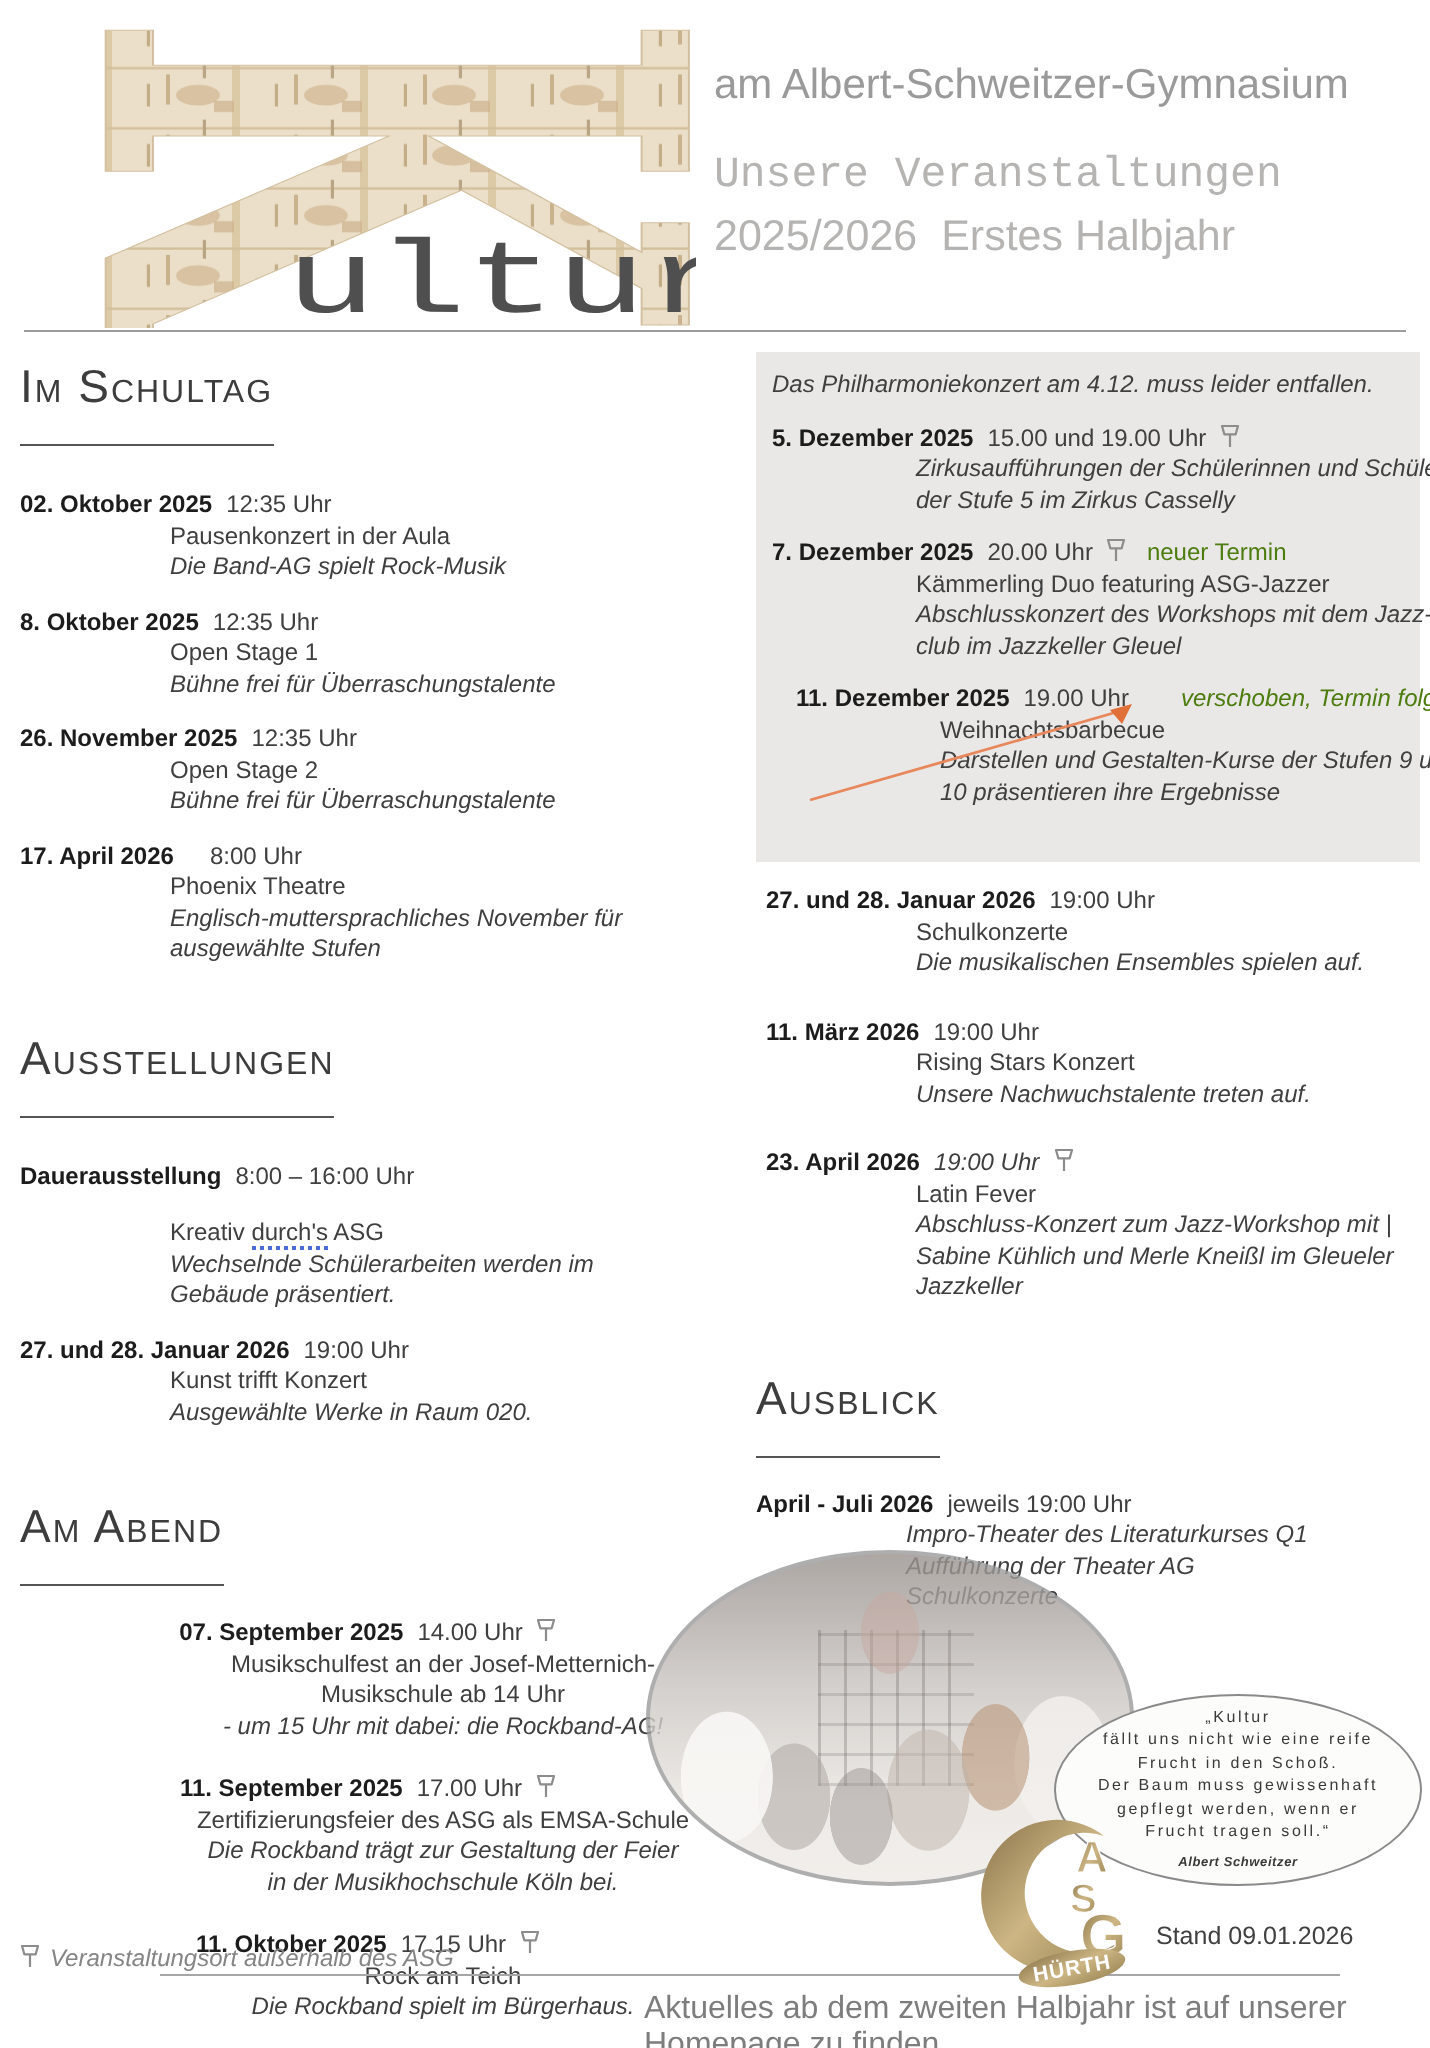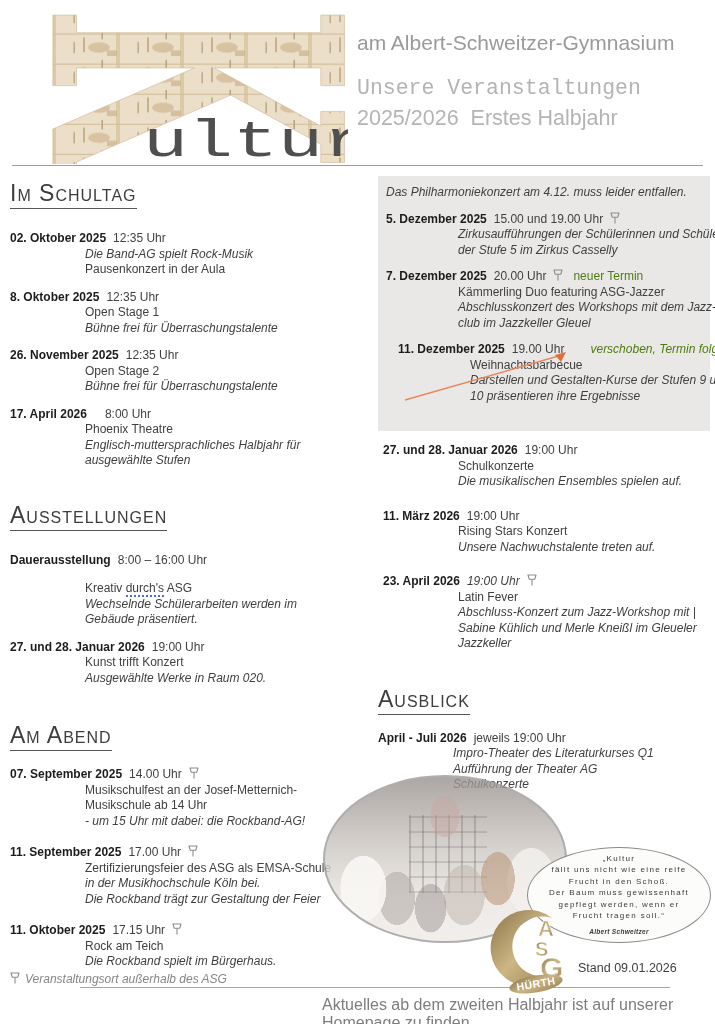--- a/index.html
+++ b/index.html
@@ -12,25 +12,25 @@
   .t2{font-size:21.5px;line-height:25px;color:#b5b4b3;margin-bottom:5px;font-family:Liberation Mono, monospace;}
   .t3{font-size:21.5px;line-height:25px;color:#b5b4b3;white-space:pre-wrap;}
   .hr-top{position:absolute;left:12px;top:165px;width:691px;height:1px;background:#9c9c9c;}
   .hr-bottom{position:absolute;left:80px;top:987px;width:590px;height:1px;background:#a6a6a6;}
   
   .col{position:absolute;font-size:12px;}
   .col-left{left:10px;top:180px;width:348px;}
   .col-right{left:378px;top:170px;width:332px;}
   h2.sec-title{font-size:23px;font-weight:400;color:#3d3d3d;margin:0 0 22px 0;
       font-variant-caps:small-caps;font-variant:small-caps;letter-spacing:1px;line-height:26px;}
-  h2.sec-title span{display:inline-block;border-bottom:1.5px solid #555;padding-bottom:2px;}
+  h2.sec-title span{display:inline-block;border-bottom:1.5px solid #555;padding-bottom:16px;}
   .section.s-ausstellungen h2{margin-top:33px;}
   .section.s-am-abend h2{margin-top:36px;margin-bottom:16px;}
   .event{margin-bottom:12px;}
-  .s-am-abend .event{margin-bottom:16px;}
+  .s-am-abend .event{margin-bottom:16px;text-align:center;}
   .col-right>.event{margin-left:5px;margin-bottom:19px;}
   .ev-head,.line{line-height:15.5px;white-space:nowrap;}
   .ev-date{font-weight:bold;color:#1c1c1c;}
   .ev-time{margin-left:7px;color:#3f3f3f;}
   .ev-time.gap{margin-left:18px;}
   .ev-note{margin-left:10px;color:#4d7c0f;}
   .ev-note.gap{margin-left:26px;}
   .italic{font-style:italic;}
   .ev-body{margin-left:75px;}
   .col-right .ev-body{margin-left:75px;}
@@ -110,43 +110,43 @@
   </div>
 
   <div class="hr-top"></div>
 
   <div class="col col-left" id="col-left">
       <div class="section s-im-schultag">
         <h2 class="sec-title"><span>Im Schultag</span></h2>
         <div class="event">
           <div class="ev-head"><span class="ev-date">02. Oktober 2025</span><span class="ev-time">12:35 Uhr</span></div>
           <div class="ev-body">
+            <div class="line regular">Pausenkonzert in der Aula</div>
             <div class="line italic">Die Band-AG spielt Rock-Musik</div>
-            <div class="line regular">Pausenkonzert in der Aula</div>
           </div>
         </div>
         <div class="event">
           <div class="ev-head"><span class="ev-date">8. Oktober 2025</span><span class="ev-time">12:35 Uhr</span></div>
           <div class="ev-body">
             <div class="line regular">Open Stage 1</div>
             <div class="line italic">Bühne frei für Überraschungstalente</div>
           </div>
         </div>
         <div class="event">
           <div class="ev-head"><span class="ev-date">26. November 2025</span><span class="ev-time">12:35 Uhr</span></div>
           <div class="ev-body">
             <div class="line regular">Open Stage 2</div>
             <div class="line italic">Bühne frei für Überraschungstalente</div>
           </div>
         </div>
         <div class="event">
           <div class="ev-head"><span class="ev-date">17. April 2026</span><span class="ev-time gap">8:00 Uhr</span></div>
           <div class="ev-body">
             <div class="line regular">Phoenix Theatre</div>
-            <div class="line italic">Englisch-muttersprachliches Halbjahr für</div>
+            <div class="line italic">Englisch-muttersprachliches November für</div>
             <div class="line italic">ausgewählte Stufen</div>
           </div>
         </div>
       </div>
       <div class="section s-ausstellungen">
         <h2 class="sec-title"><span>Ausstellungen</span></h2>
         <div class="event">
           <div class="ev-head"><span class="ev-date">Dauerausstellung</span><span class="ev-time">8:00 – 16:00 Uhr</span></div>
           <div class="ev-body">
             <div class="line blank"></div>
@@ -176,22 +176,22 @@
             <div class="line italic">- um 15 Uhr mit dabei: die Rockband-AG!</div>
           </div>
         </div>
         <div class="event">
           <div class="ev-head"><span class="ev-date">11. September 2025</span><span class="ev-time">17.00 Uhr</span><svg class="pin" viewBox="0 0 10 13">
               <path d="M1 1 H9 L7.8 5.2 H2.2 Z"></path>
               <path d="M5 5.2 V11.5"></path>
             </svg></div>
           <div class="ev-body">
             <div class="line regular">Zertifizierungsfeier des ASG als EMSA-Schule</div>
+            <div class="line italic">Die Rockband trägt zur Gestaltung der Feier</div>
             <div class="line italic">in der Musikhochschule Köln bei.</div>
-            <div class="line italic">Die Rockband trägt zur Gestaltung der Feier</div>
           </div>
         </div>
         <div class="event">
           <div class="ev-head"><span class="ev-date">11. Oktober 2025</span><span class="ev-time">17.15 Uhr</span><svg class="pin" viewBox="0 0 10 13">
               <path d="M1 1 H9 L7.8 5.2 H2.2 Z"></path>
               <path d="M5 5.2 V11.5"></path>
             </svg></div>
           <div class="ev-body">
             <div class="line regular">Rock am Teich</div>
             <div class="line italic">Die Rockband spielt im Bürgerhaus.</div>

